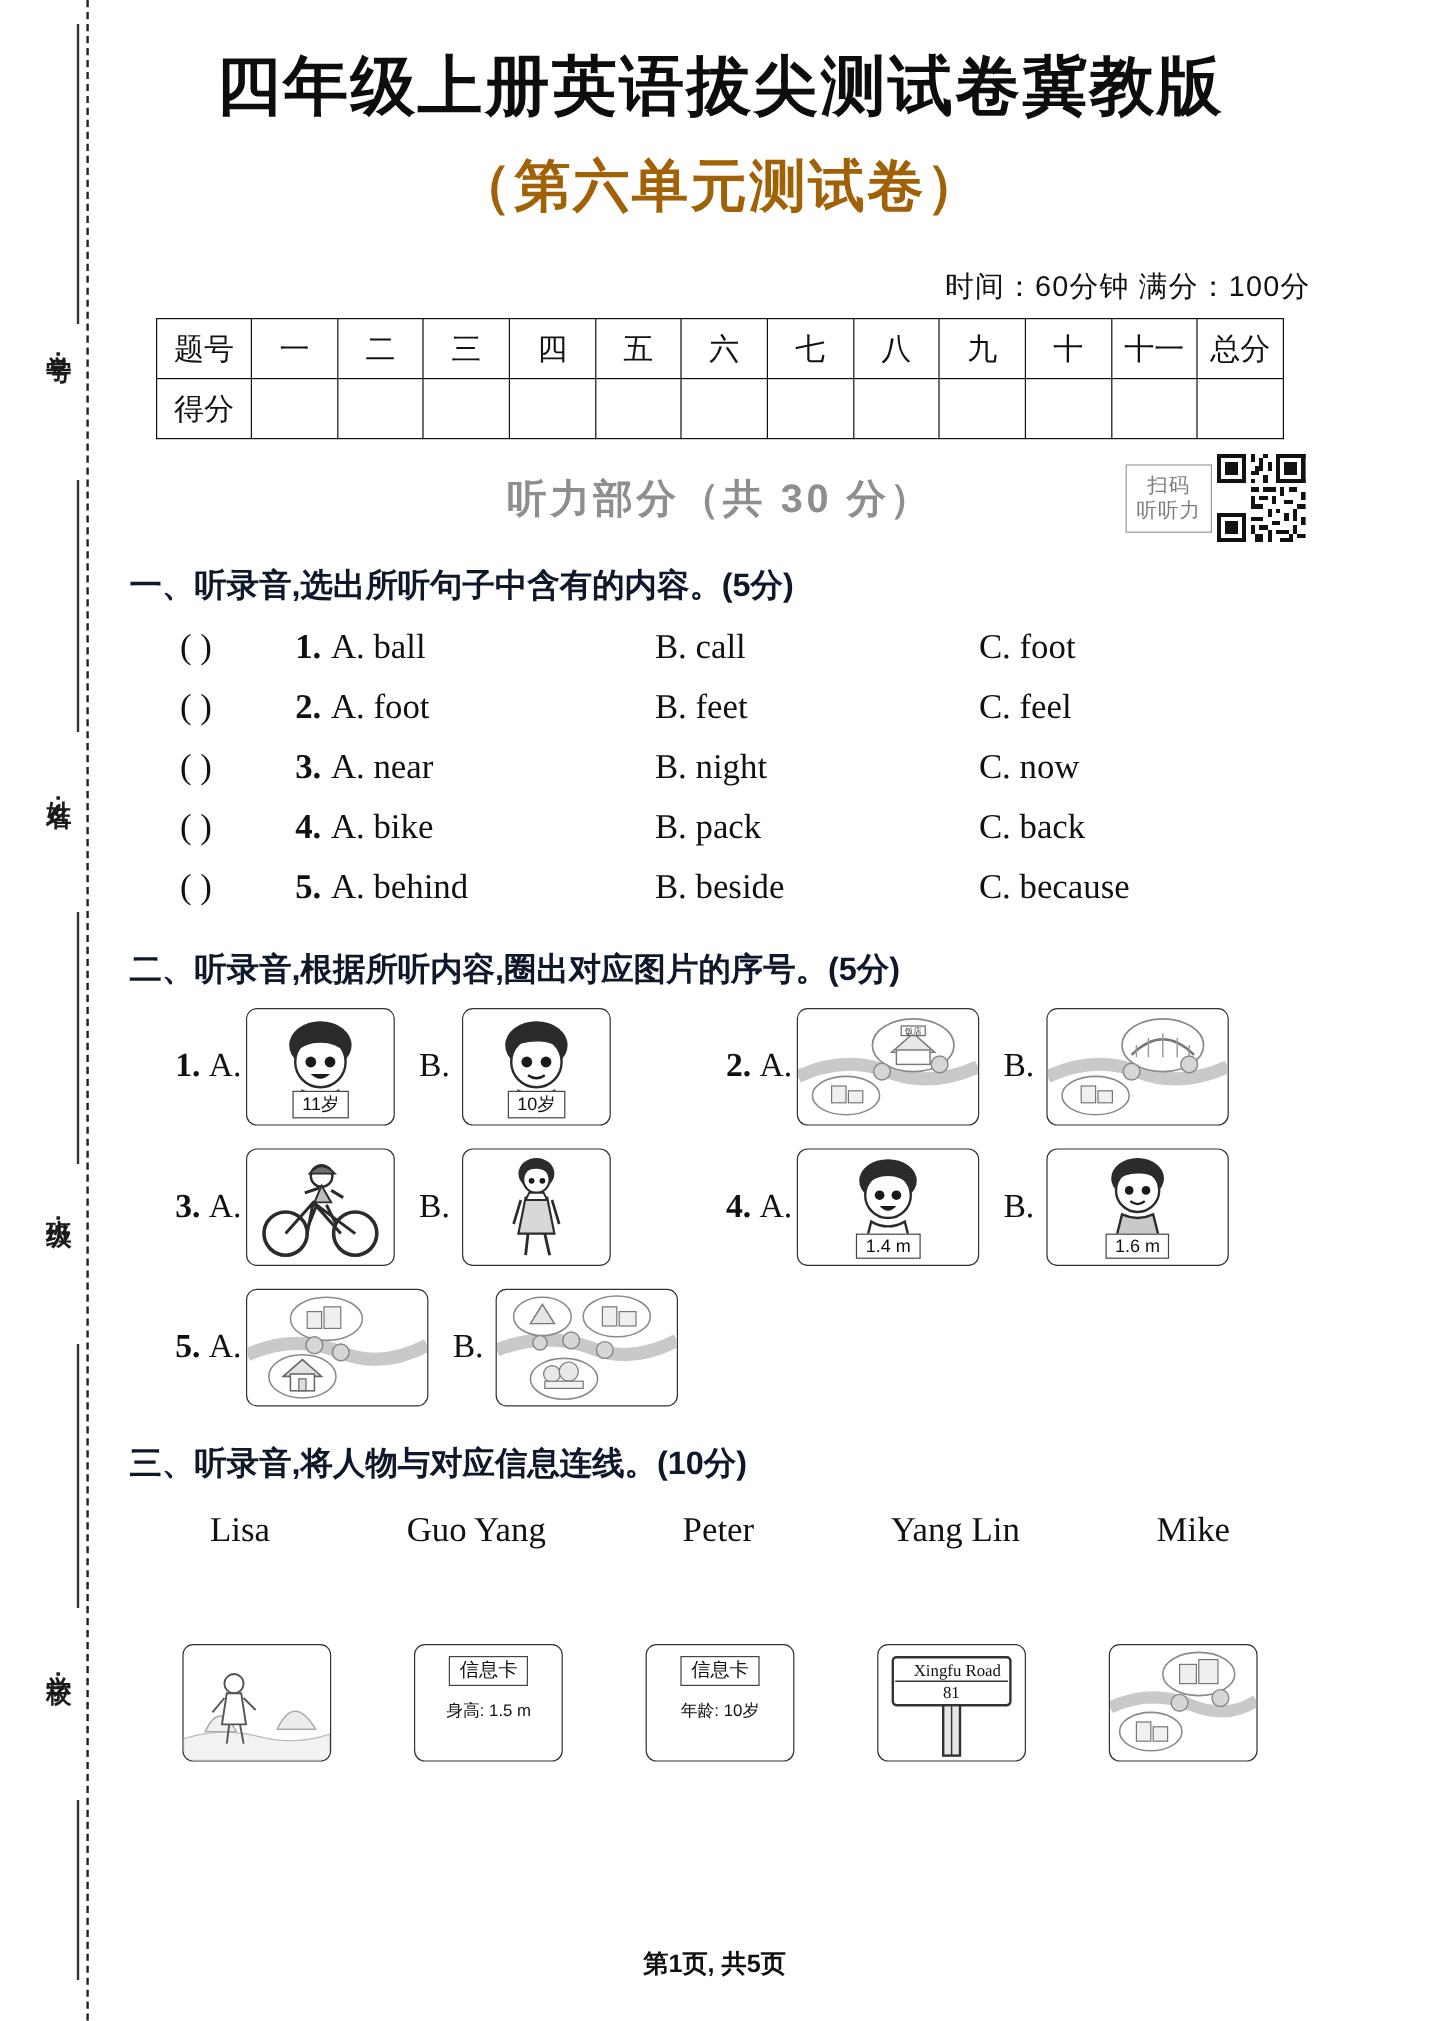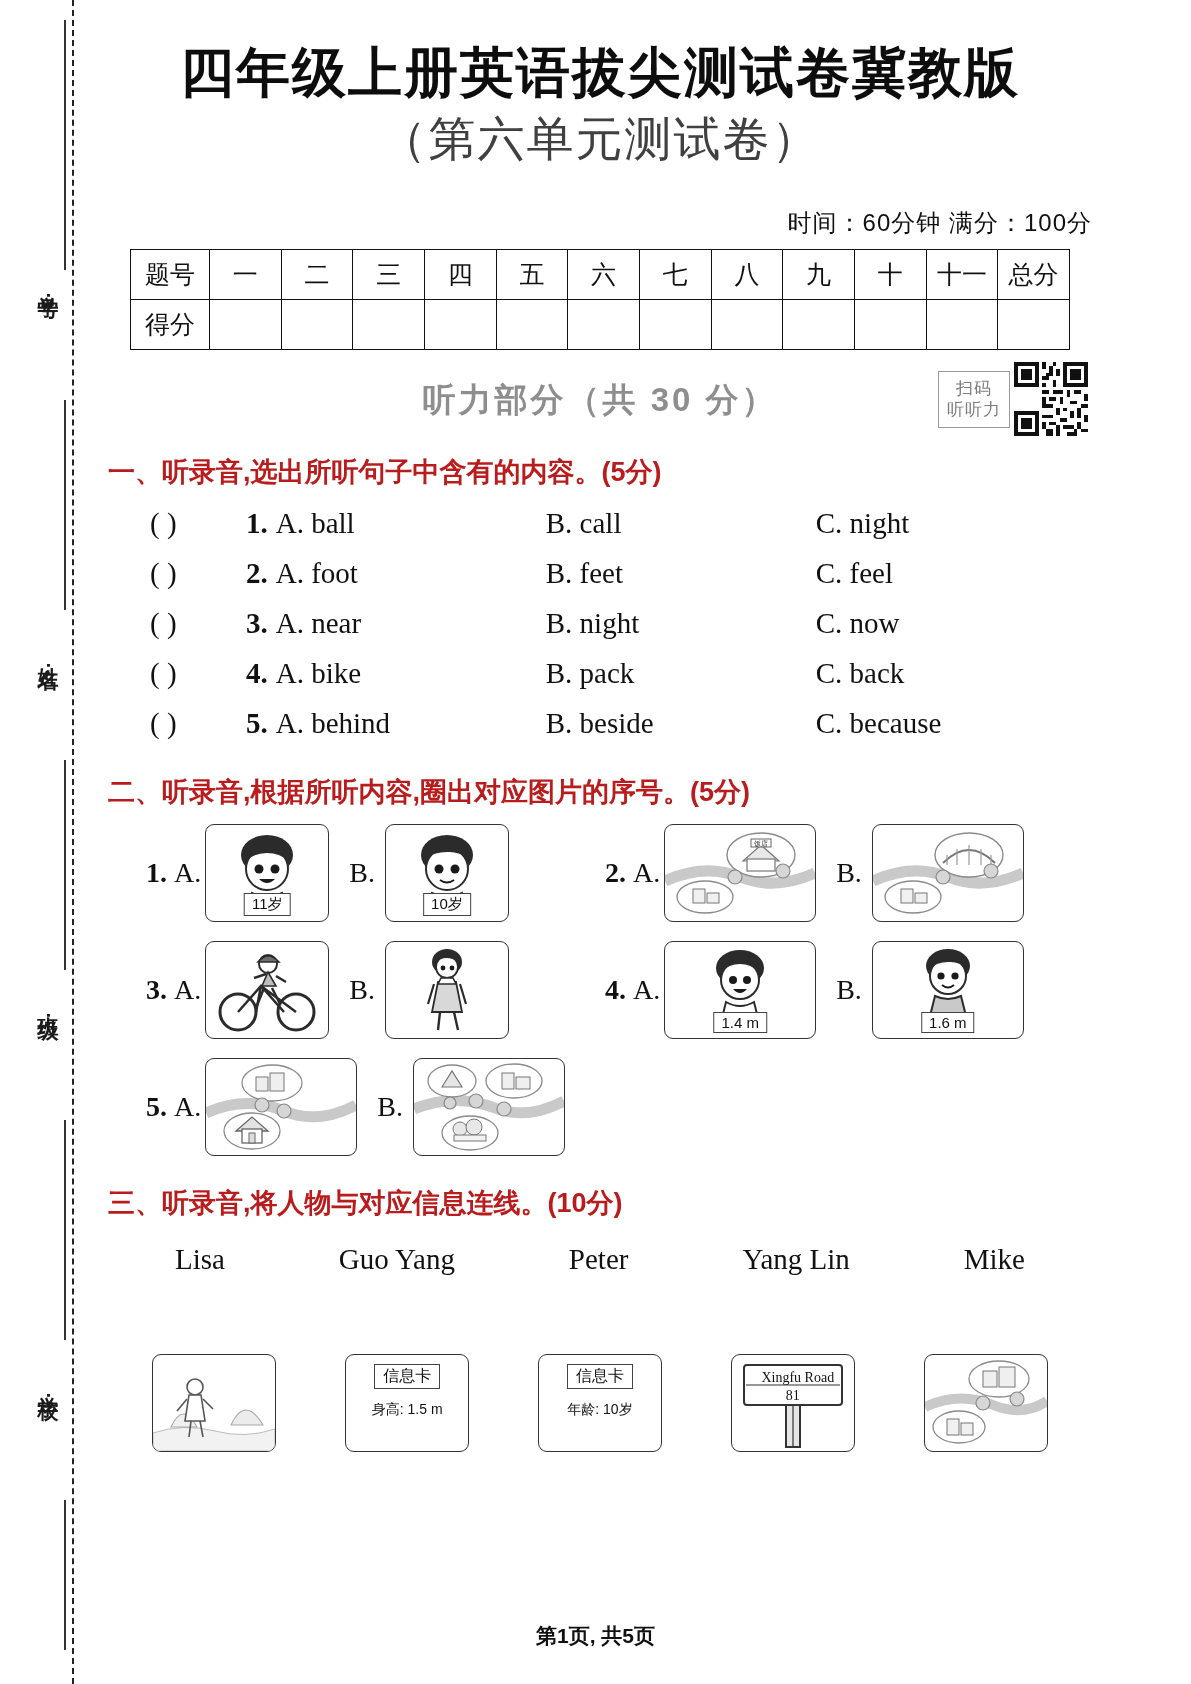--- a/index.html
+++ b/index.html
@@ -14,41 +14,41 @@
   .mdash{position:absolute;left:44px;width:0;border-left:2px solid #333;}
   .md1{top:20px;height:250px;} .md2{top:400px;height:210px;}
   .md3{top:760px;height:210px;} .md4{top:1120px;height:220px;}
   .md5{top:1500px;height:150px;}
 
   
   .page{position:absolute;left:100px;top:0;width:1000px;height:100%;}
 
   .title1{text-align:center;font-family:"Liberation Sans",sans-serif;font-weight:700;
           font-size:54px;letter-spacing:2px;margin-top:42px;line-height:1.12;color:#0d0d0d;}
-  .title2{text-align:center;font-family:"Liberation Sans",sans-serif;font-weight:400;
-          font-size:47px;letter-spacing:2px;margin-top:6px;color:#404040;}
+  .title2{text-align:center;font-family:"Liberation Sans",sans-serif;font-weight:700;
+          font-size:47px;letter-spacing:2px;margin-top:22px;color:#a16207;}
 
   .meta{text-align:right;font-family:"Liberation Sans",sans-serif;font-size:24px;
         margin-top:36px;padding-right:8px;letter-spacing:1px;}
 
   table.score{border-collapse:collapse;width:940px;margin:10px auto 0 auto;table-layout:fixed;}
   table.score td{border:1px solid #111;height:47px;text-align:center;vertical-align:middle;
         font-family:Liberation Serif, serif;font-size:25px;font-weight:500;}
   table.score td.lead{width:76px;}
 
   .sec-banner{position:relative;text-align:center;margin-top:22px;height:56px;}
   .sec-banner .txt{font-family:"Liberation Sans",sans-serif;font-size:33px;font-weight:700;
         color:#8e8e8e;letter-spacing:3px;line-height:56px;}
   .qr-wrap{position:absolute;right:12px;top:-10px;display:flex;align-items:center;}
   .qr-label{border:1px solid #9a9a9a;color:#7d7d7d;font-family:"Liberation Sans",sans-serif;
         font-size:17px;line-height:1.25;padding:6px 8px;text-align:center;letter-spacing:1px;}
   .qr-code{width:74px;height:74px;margin-left:4px;}
 
   h3.qhead{font-family:"Liberation Sans",sans-serif;font-weight:700;font-size:27px;
-        margin:26px 0 8px 8px;letter-spacing:0px;color:#b91c1c;}
+        margin:26px 0 8px 8px;letter-spacing:0px;color:#0f172a;}
 
   .mc-row{display:flex;margin:0 0 0 50px;font-size:29px;line-height:50px;}
   .mc-brk{width:96px;}
   .mc-num{font-weight:700;margin-right:8px;}
   .mc-a{width:270px;}
   .mc-b{width:270px;}
   .mc-c{width:220px;}
 
   
   .pic-block{margin-top:10px;}
@@ -200,21 +200,21 @@
     </div>
   </div>
 
   <h3 class="qhead">一、听录音,选出所听句子中含有的内容。(5分)</h3>
 
   <div class="mc-row">
     <span class="mc-brk">(        )</span>
     <span class="mc-num">1.</span>
     <span class="mc-a">A. ball</span>
     <span class="mc-b">B. call</span>
-    <span class="mc-c">C. night</span>
+    <span class="mc-c">C. foot</span>
   </div>
   <div class="mc-row">
     <span class="mc-brk">(        )</span>
     <span class="mc-num">2.</span>
     <span class="mc-a">A. foot</span>
     <span class="mc-b">B. feet</span>
     <span class="mc-c">C. feel</span>
   </div>
   <div class="mc-row">
     <span class="mc-brk">(        )</span>

